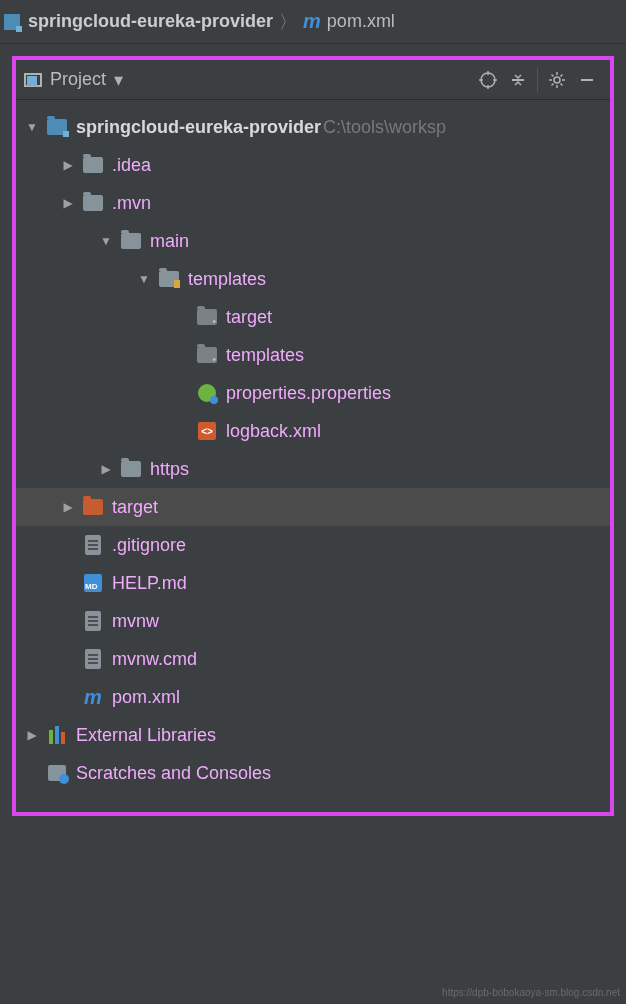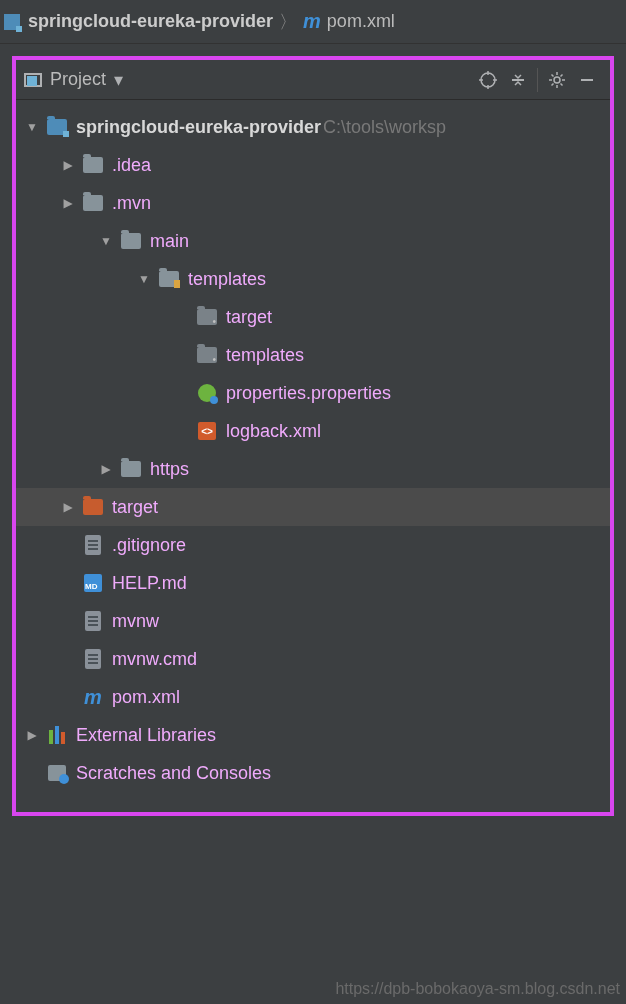--- a/index.html
+++ b/index.html
@@ -299,21 +299,21 @@
   background: #3f90d8;
 }
 .label { color: #f0abfc; }
 .label.bold { font-weight: 600; color: #d8d8d8; }
 .node-path { color: #787878; margin-left: 2px; }
 .indent { display: inline-block; flex-shrink: 0; }
 .watermark {
   position: absolute;
   right: 6px;
   bottom: 6px;
-  font-size: 16px;
+  font-size: 10px;
   color: #6a6a6a;
 }
 svg { display: block; }
 </style>
 </head>
 <body>
 
 <div class="breadcrumb">
   <span class="module-icon"></span>
   <span class="crumb-root">springcloud-eureka-provider</span>

